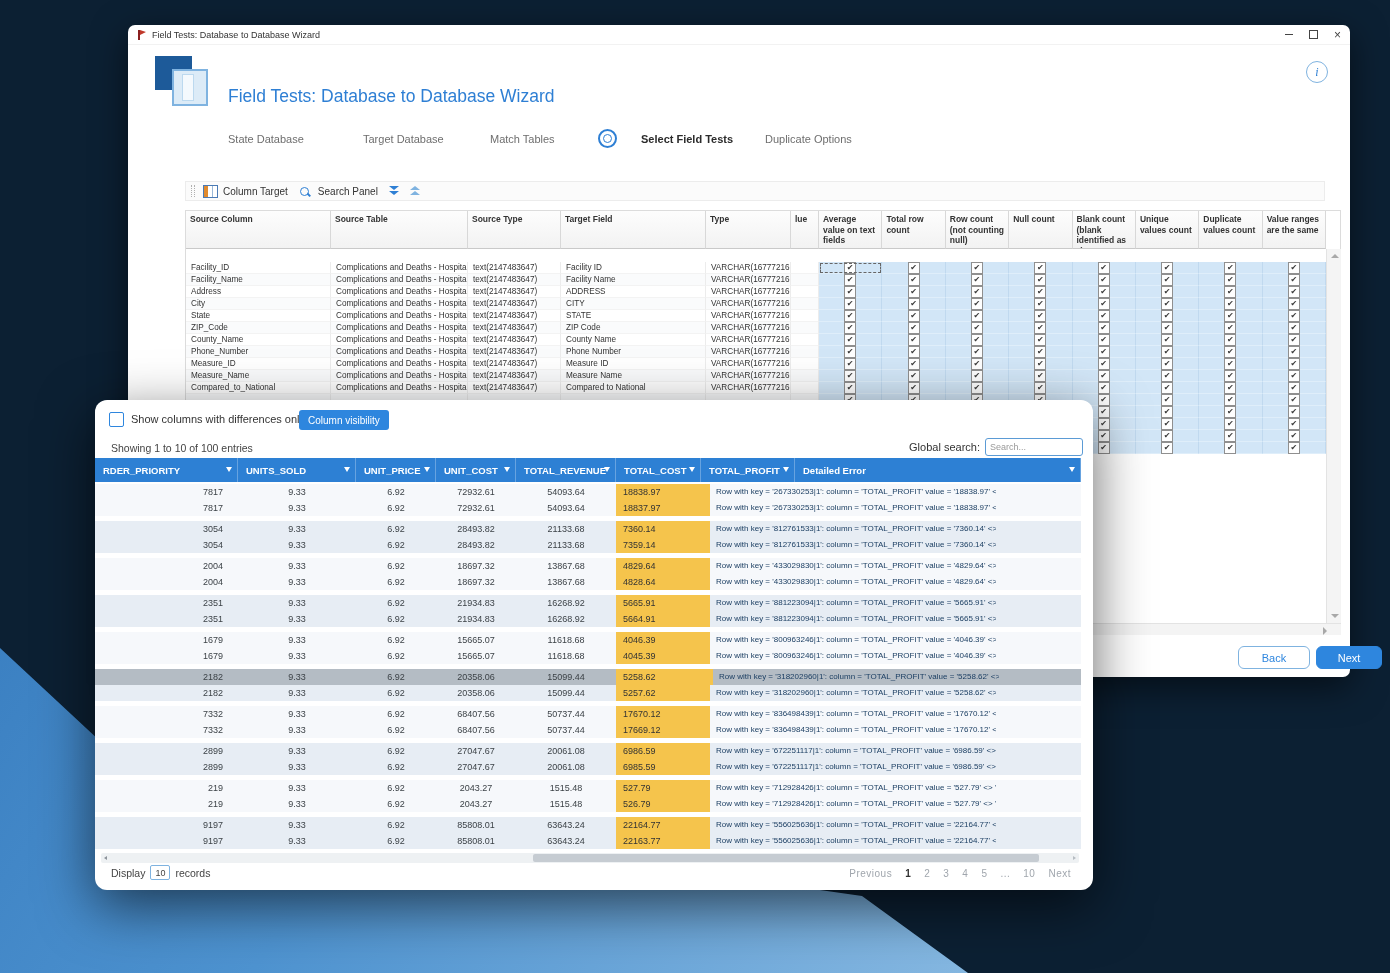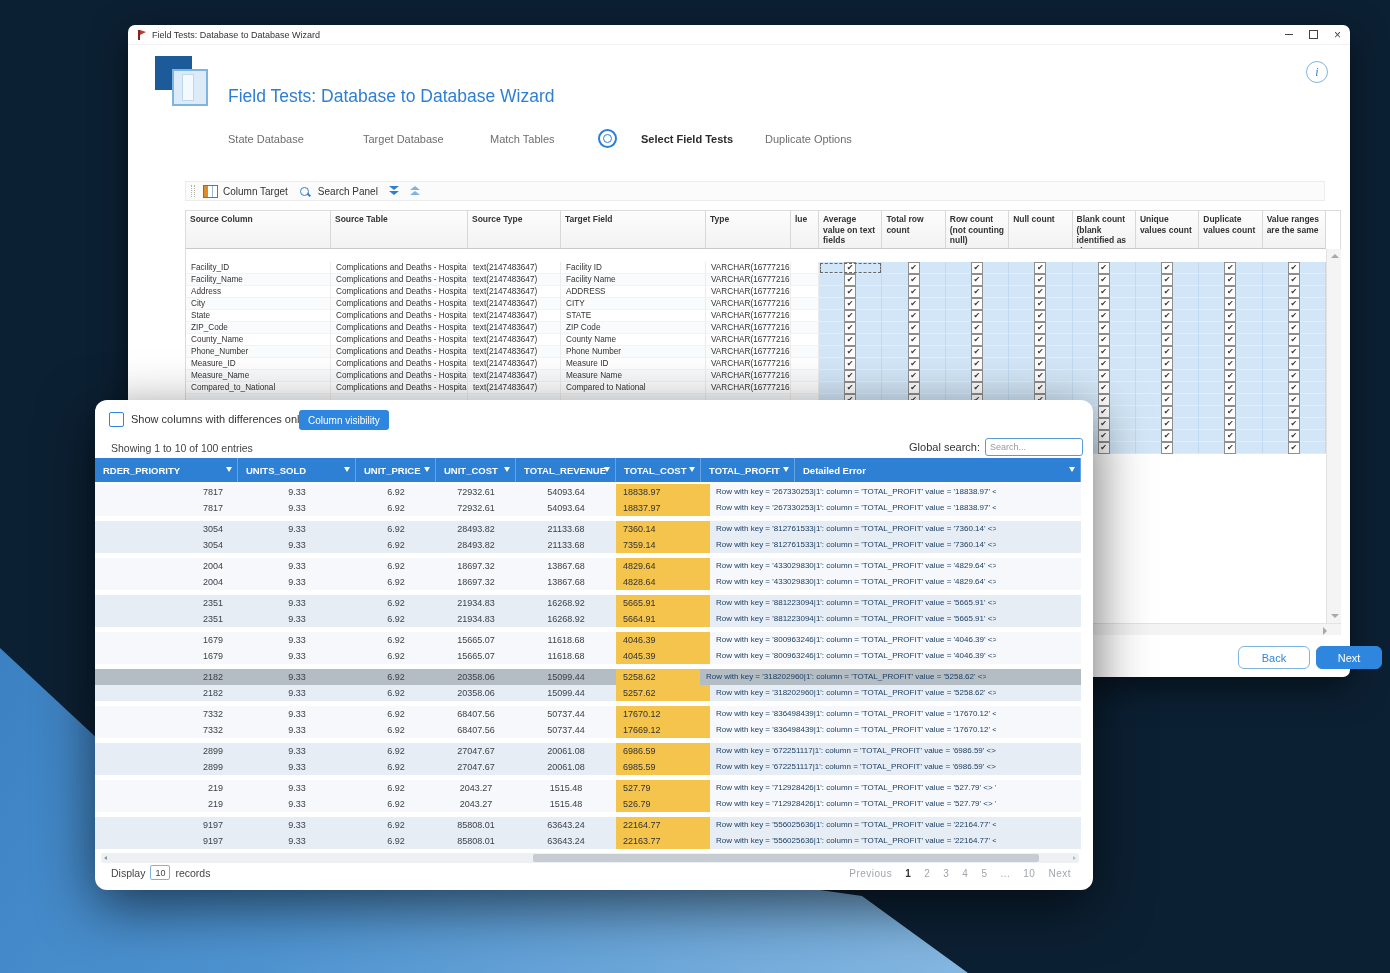--- a/index.html
+++ b/index.html
@@ -874,21 +874,21 @@
               <div class="dt-cell dc-error" style="width: 286px;">Row with key = '800963246|1': column = 'TOTAL_PROFIT' value = '4046.39' &lt;&gt; '4045.39'</div>
             </div>
           </div>
           <div class="dt-group gb">
             <div class="dt-row sel">
               <div class="dt-cell dc-right" style="width: 143px;">2182</div>
               <div class="dt-cell dc-center" style="width: 118px;">9.33</div>
               <div class="dt-cell dc-center" style="width: 80px;">6.92</div>
               <div class="dt-cell dc-center" style="width: 80px;">20358.06</div>
               <div class="dt-cell dc-center" style="width: 100px;">15099.44</div>
-              <div class="dt-cell dc-profit" style="width: 84px;">5258.62</div>
+              <div class="dt-cell dc-profit" style="width: 97px;">5258.62</div>
               <div class="dt-cell dc-error" style="width: 286px;">Row with key = '318202960|1': column = 'TOTAL_PROFIT' value = '5258.62' &lt;&gt; '5257.62'</div>
             </div>
             <div class="dt-row">
               <div class="dt-cell dc-right" style="width: 143px;">2182</div>
               <div class="dt-cell dc-center" style="width: 118px;">9.33</div>
               <div class="dt-cell dc-center" style="width: 80px;">6.92</div>
               <div class="dt-cell dc-center" style="width: 80px;">20358.06</div>
               <div class="dt-cell dc-center" style="width: 100px;">15099.44</div>
               <div class="dt-cell dc-profit" style="width: 94px;">5257.62</div>
               <div class="dt-cell dc-error" style="width: 286px;">Row with key = '318202960|1': column = 'TOTAL_PROFIT' value = '5258.62' &lt;&gt; '5257.62'</div>

